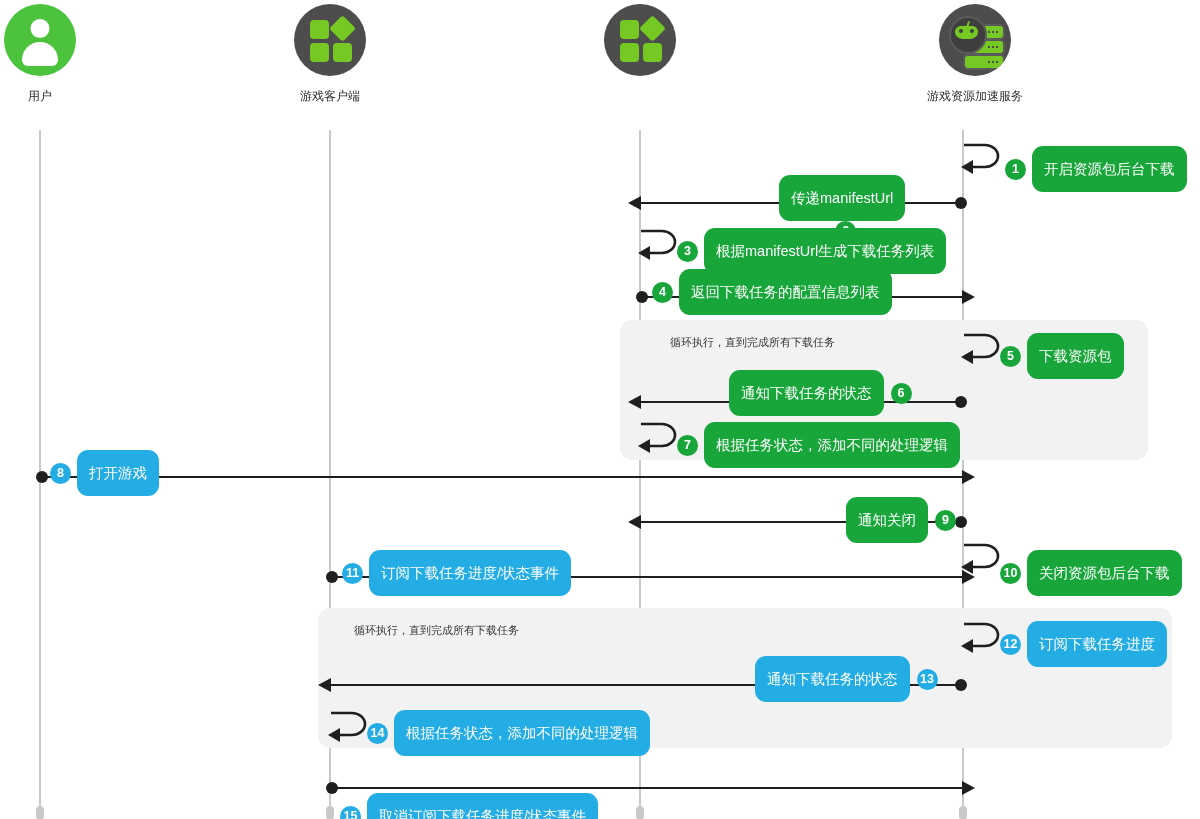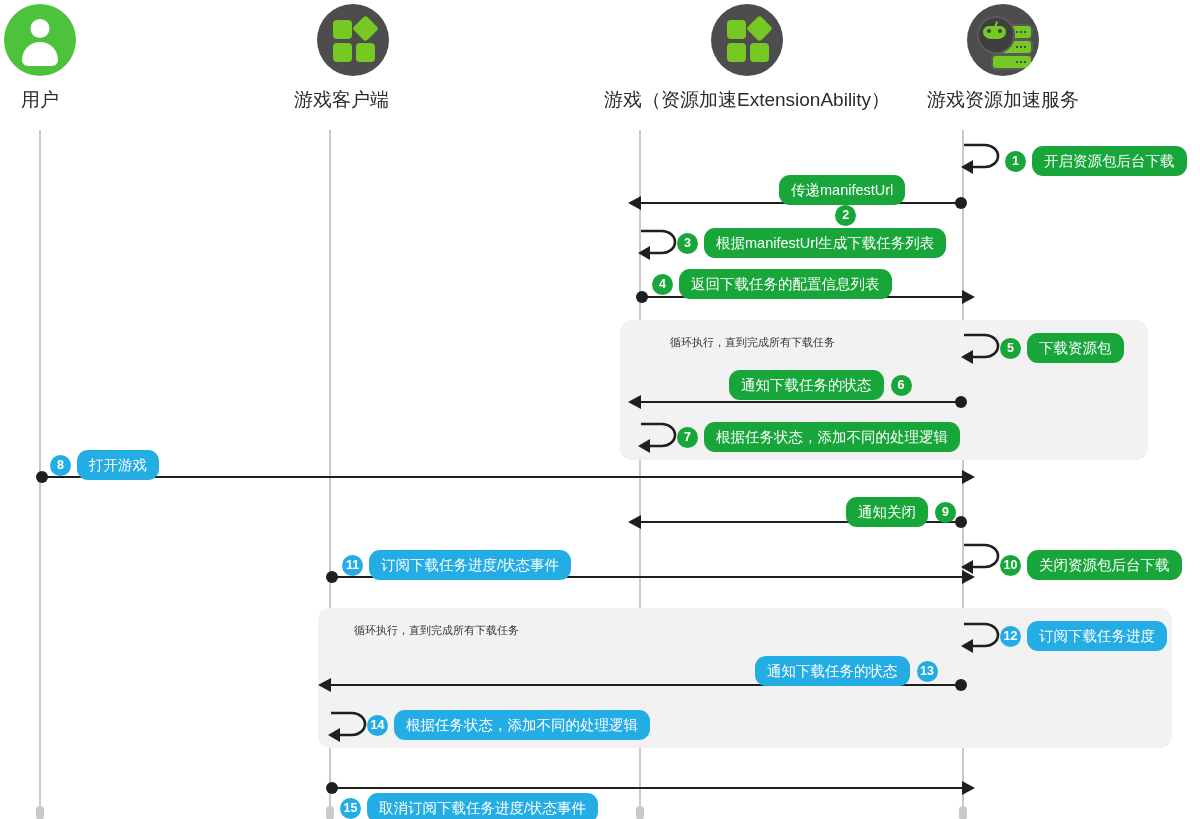--- a/index.html
+++ b/index.html
@@ -2,21 +2,21 @@
 <html><head>
 <meta charset="utf-8">
 <style>
   html,body{margin:0;padding:0;background:#ffffff;}
   body{font-family:"Liberation Sans","DejaVu Sans",sans-serif;}
   #canvas{position:relative;width:1200px;height:819px;overflow:hidden;background:#fff;}
 
   
   .actor{position:absolute;display:flex;flex-direction:column;align-items:center;}
   .actor-icon{width:72px;height:72px;border-radius:50%;position:relative;overflow:hidden;}
-  .actor-label{margin-top:14px;font-size:19px;color:#2b2b2b;white-space:nowrap;line-height:1;}
+  .actor-label{margin-top:14px;font-size:12px;color:#2b2b2b;white-space:nowrap;line-height:1;}
 
   
   .ic-user{background:#4cc23d;}
   .ic-user .head{position:absolute;left:50%;top:15px;transform:translateX(-50%);
       width:19px;height:19px;border-radius:50%;background:#fff;}
   .ic-user .body{position:absolute;left:50%;top:38px;transform:translateX(-50%);
       width:36px;height:24px;background:#fff;border-radius:18px 18px 6px 6px;}
 
   
   .ic-blocks{background:#4d4d4d;}
@@ -66,58 +66,57 @@
 
   
   .selfloop{position:absolute;width:34px;height:34px;}
   .selfloop svg{display:block;overflow:visible;}
 
   
   .tagrow{position:absolute;display:flex;align-items:center;white-space:nowrap;}
   .num{display:inline-flex;align-items:center;justify-content:center;
       width:21px;height:21px;border-radius:50%;color:#fff;font-size:12.5px;
       font-weight:bold;line-height:1;flex:none;}
-  .pill{display:inline-flex;align-items:center;height:22px;padding:4px 12px;
+  .pill{display:inline-flex;align-items:center;height:22px;padding:12px 12px;
       border-radius:11px;color:#fff;font-size:14.5px;line-height:1;flex:none;}
   .num + .pill{margin-left:6px;}
   .pill + .num{margin-left:7px;}
   .g-bg{background:#18a63a;}
   .b-bg{background:#24ace4;}
 </style>
 </head>
 <body>
 
 <div id="canvas">
 
   <div class="actor" style="left:4px;top:4px;">
     <div class="actor-icon ic-user">
       <span class="head"></span>
         <span class="body"></span>
     </div>
     <div class="actor-label">用户</div>
   </div>
 
-  <div class="actor" style="left:294px;top:4px;align-items:flex-end;">
+  <div class="actor" style="left:294px;top:4px;">
     <div class="actor-icon ic-blocks">
       <i class="b1"></i>
         <i class="b2"></i>
         <i class="b3"></i>
         <i class="b4"></i>
     </div>
     <div class="actor-label">游戏客户端</div>
   </div>
 
   <div class="actor" style="left:604px;top:4px;">
     <div class="actor-icon ic-blocks">
       <i class="b1"></i>
         <i class="b2"></i>
         <i class="b3"></i>
         <i class="b4"></i>
     </div>
-    <div class="actor-label">游戏（资源加速ExtensionAbility）</div>
   </div>
 
   <div class="actor" style="left:927px;top:4px;">
     <div class="actor-icon ic-server">
       <span class="rack r1">
           <span class="dots"></span>
         </span>
       <span class="rack r2">
           <span class="dots"></span>
         </span>

